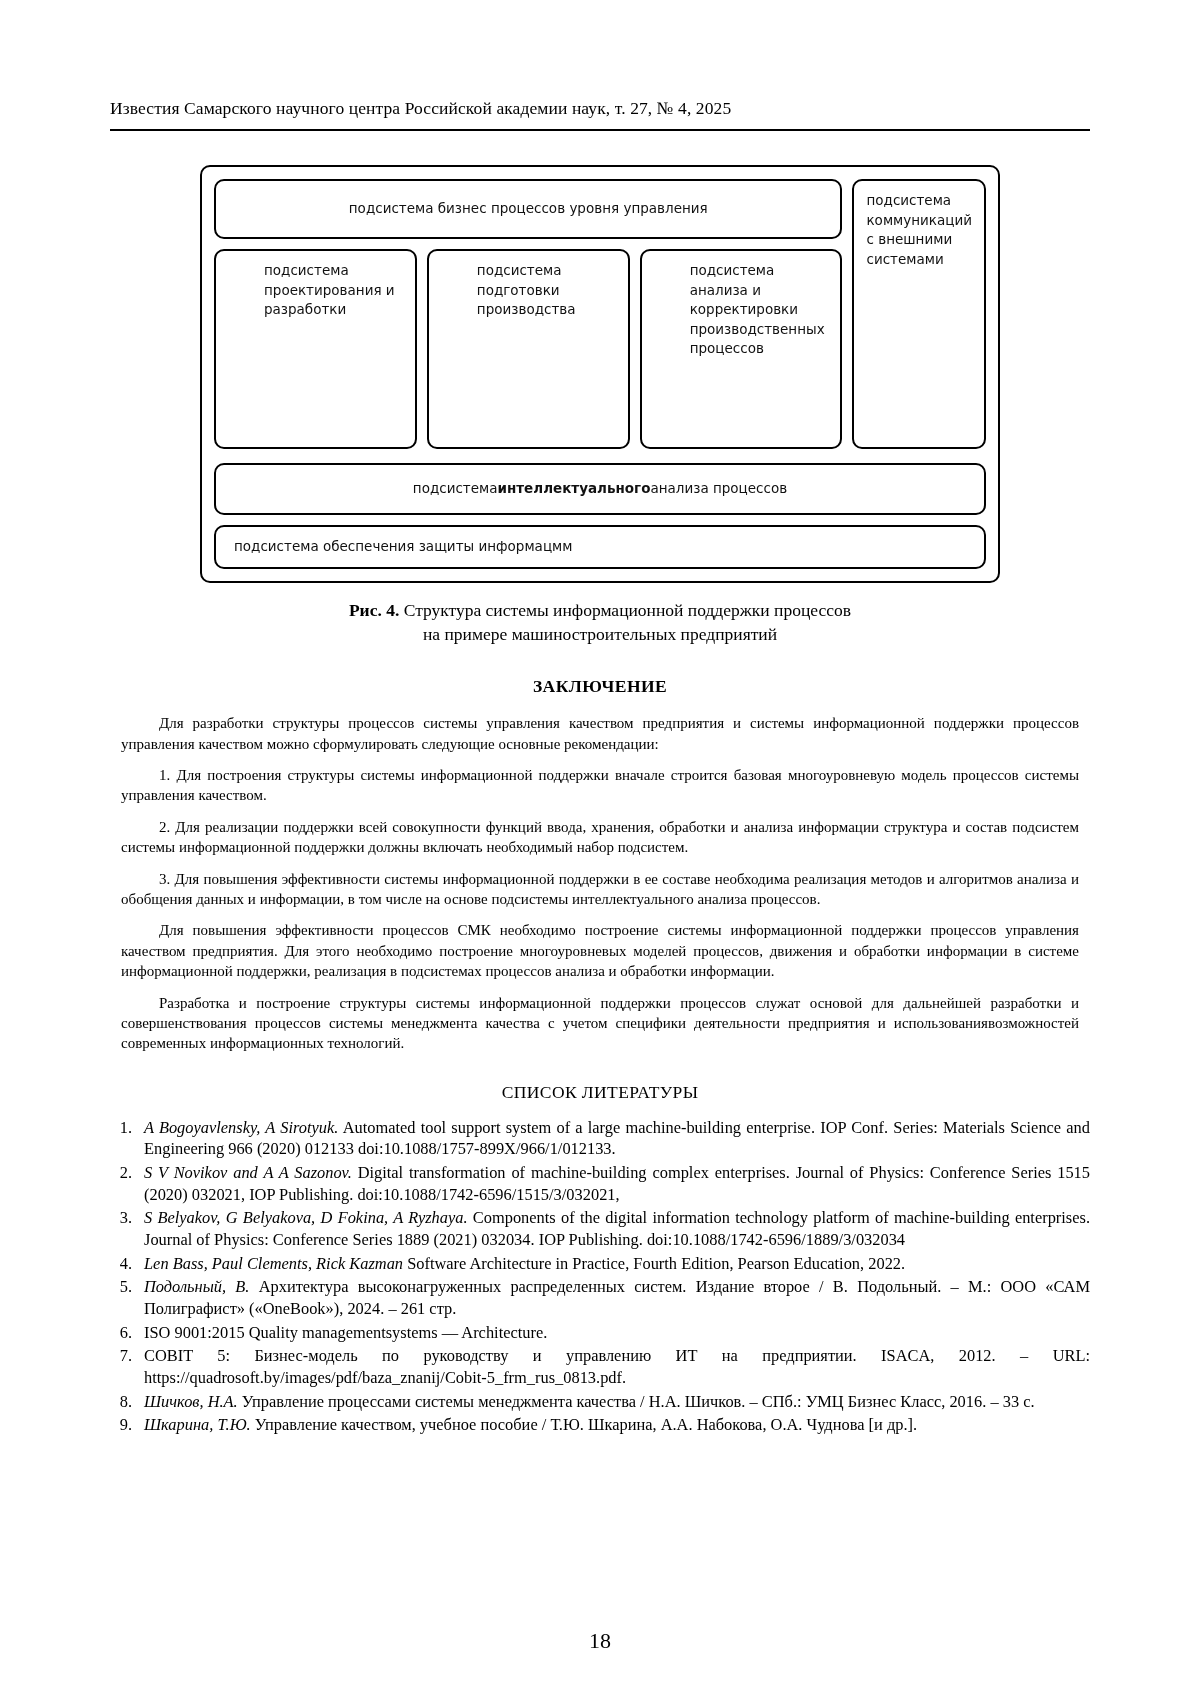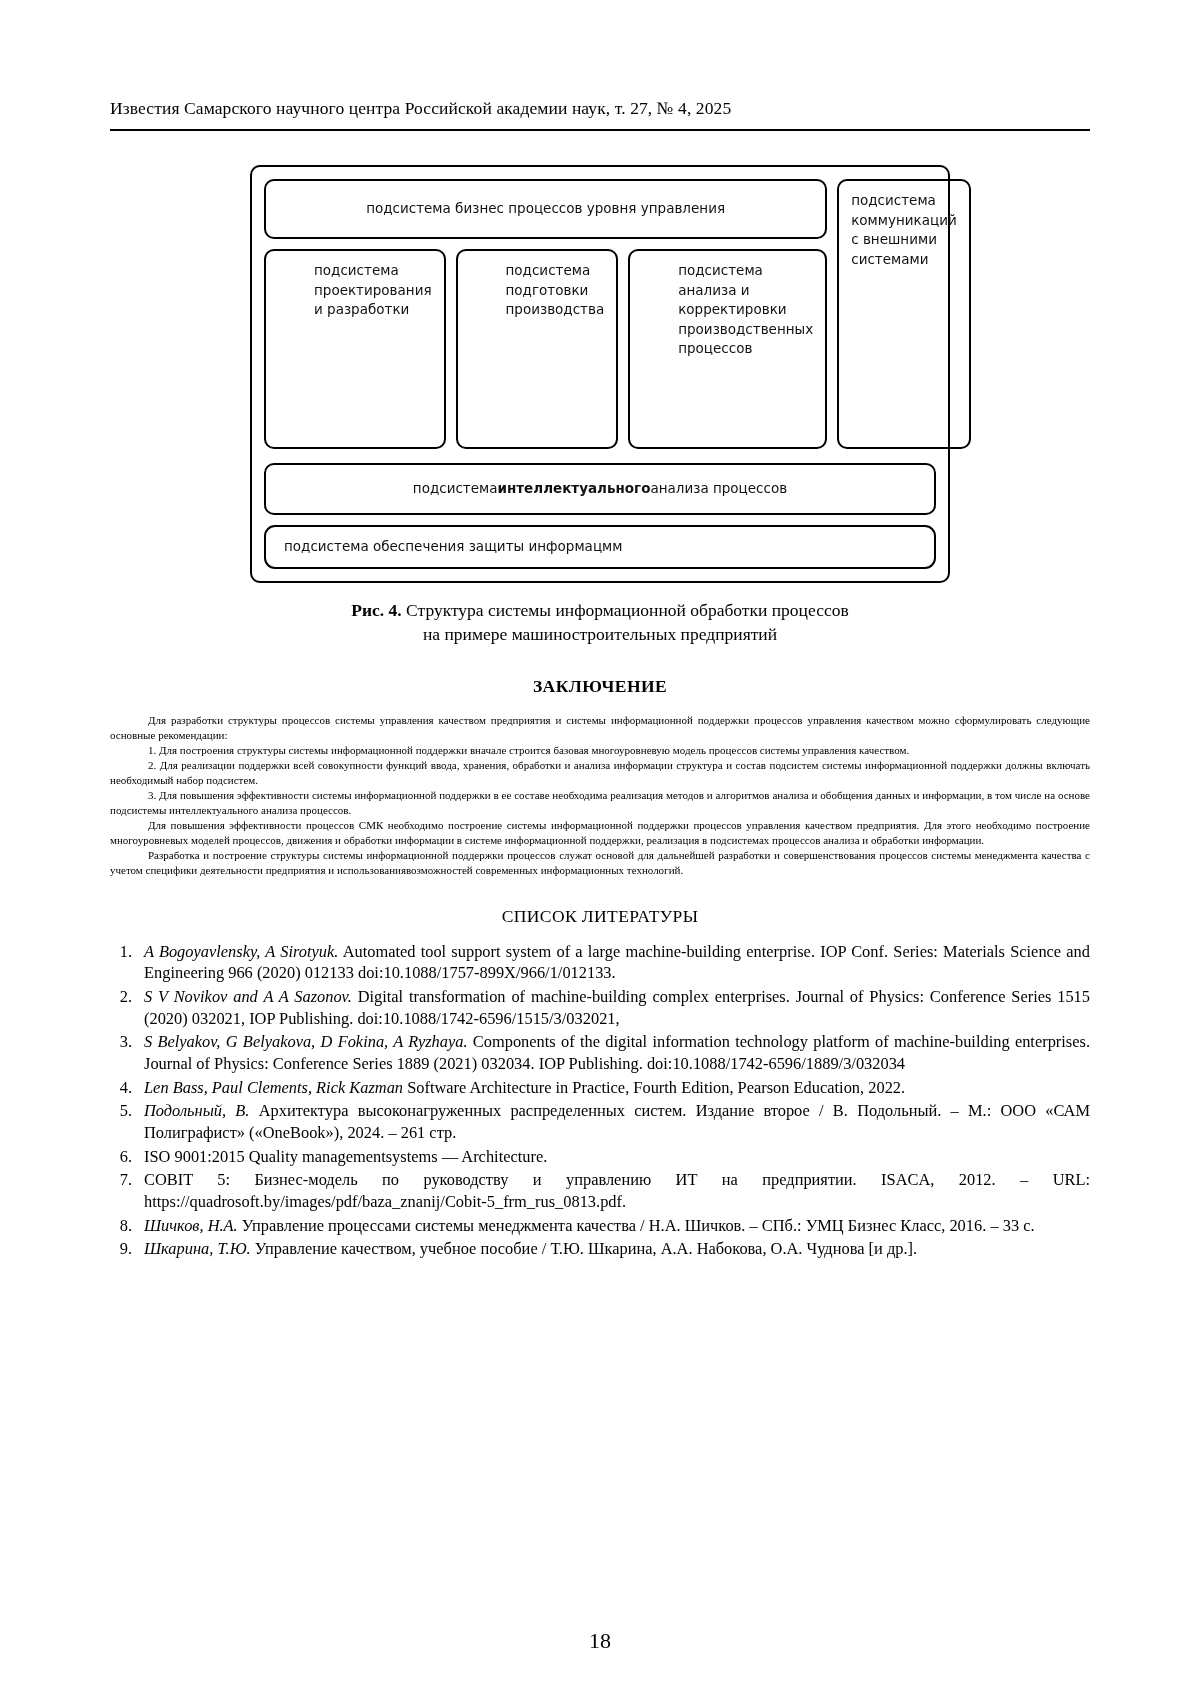--- a/index.html
+++ b/index.html
@@ -30,21 +30,21 @@
   .head-rule {
     border-bottom: 2px solid #000;
     margin-bottom: 34px;
   }
   
   .figure-wrap {
     display: flex;
     justify-content: center;
   }
   .diagram {
-    width: 700px;
+    width: 800px;
     border: 2px solid #000;
     border-radius: 10px;
     box-sizing: border-box;
     padding: 12px;
     background: #fff;
   }
   .diag-top-row {
     display: flex;
     gap: 10px;
   }
@@ -92,21 +92,20 @@
     height: 52px;
     margin-top: 14px;
   }
   .box-sec {
     height: 44px;
     margin-top: 10px;
     display: flex;
     align-items: center;
     justify-content: flex-start;
     padding-left: 18px;
-    border-radius: 11px;
   }
   .bold-inline {
     font-weight: bold;
   }
   .fig-caption {
     text-align: center;
     font-size: 17.5px;
     line-height: 1.35;
     margin-top: 16px;
   }
@@ -115,24 +114,24 @@
   }
   
   h2.section {
     text-align: center;
     font-size: 17.5px;
     font-weight: bold;
     margin: 30px 0 16px 0;
     letter-spacing: 0.4px;
   }
   p.body {
-    font-size: 11px;
+    font-size: 15px;
     line-height: 1.36;
     text-align: justify;
-    margin: 0;
+    margin: 11px;
     text-indent: 38px;
     hyphens: manual;
   }
   
   h2.refs-title {
     text-align: center;
     font-size: 17.5px;
     font-weight: normal;
     margin: 28px 0 14px 0;
     letter-spacing: 0.4px;
@@ -203,21 +202,21 @@
         <span>подсистема </span>
           <span class="bold-inline">интеллектуального</span>
           <span> анализа процессов</span>
       </div>
 
       <div class="box box-sec">подсистема обеспечения защиты информацмм</div>
     </div>
   </div>
 
   <div class="fig-caption">
-    <span class="lbl">Рис. 4.</span><span> Структура системы информационной обработки процессов</span><br>
+    <span class="lbl">Рис. 4.</span><span> Структура системы информационной поддержки процессов</span><br>
     <span>на примере машиностроительных предприятий</span>
   </div>
 
   <h2 class="section">ЗАКЛЮЧЕНИЕ</h2>
 
   <p class="body">Для разработки структуры процессов системы управления качеством предприятия и системы информационной поддержки процессов управления качеством можно сформулировать следующие основные рекомендации:</p>
   <p class="body">1. Для построения структуры системы информационной поддержки вначале строится базовая многоуровневую модель процессов системы управления качеством.</p>
   <p class="body">2. Для реализации поддержки всей совокупности функций ввода, хранения, обработки и анализа информации структура и состав подсистем системы информационной поддержки должны включать необходимый набор подсистем.</p>
   <p class="body">3. Для повышения эффективности системы информационной поддержки в ее составе необходима реализация методов и алгоритмов анализа и обобщения данных и информации, в том числе на основе подсистемы интеллектуального анализа процессов.</p>
   <p class="body">Для повышения эффективности процессов СМК необходимо построение системы информационной поддержки процессов управления качеством предприятия. Для этого необходимо построение многоуровневых моделей процессов, движения и обработки информации в системе информационной поддержки, реализация в подсистемах процессов анализа и обработки информации.</p>

